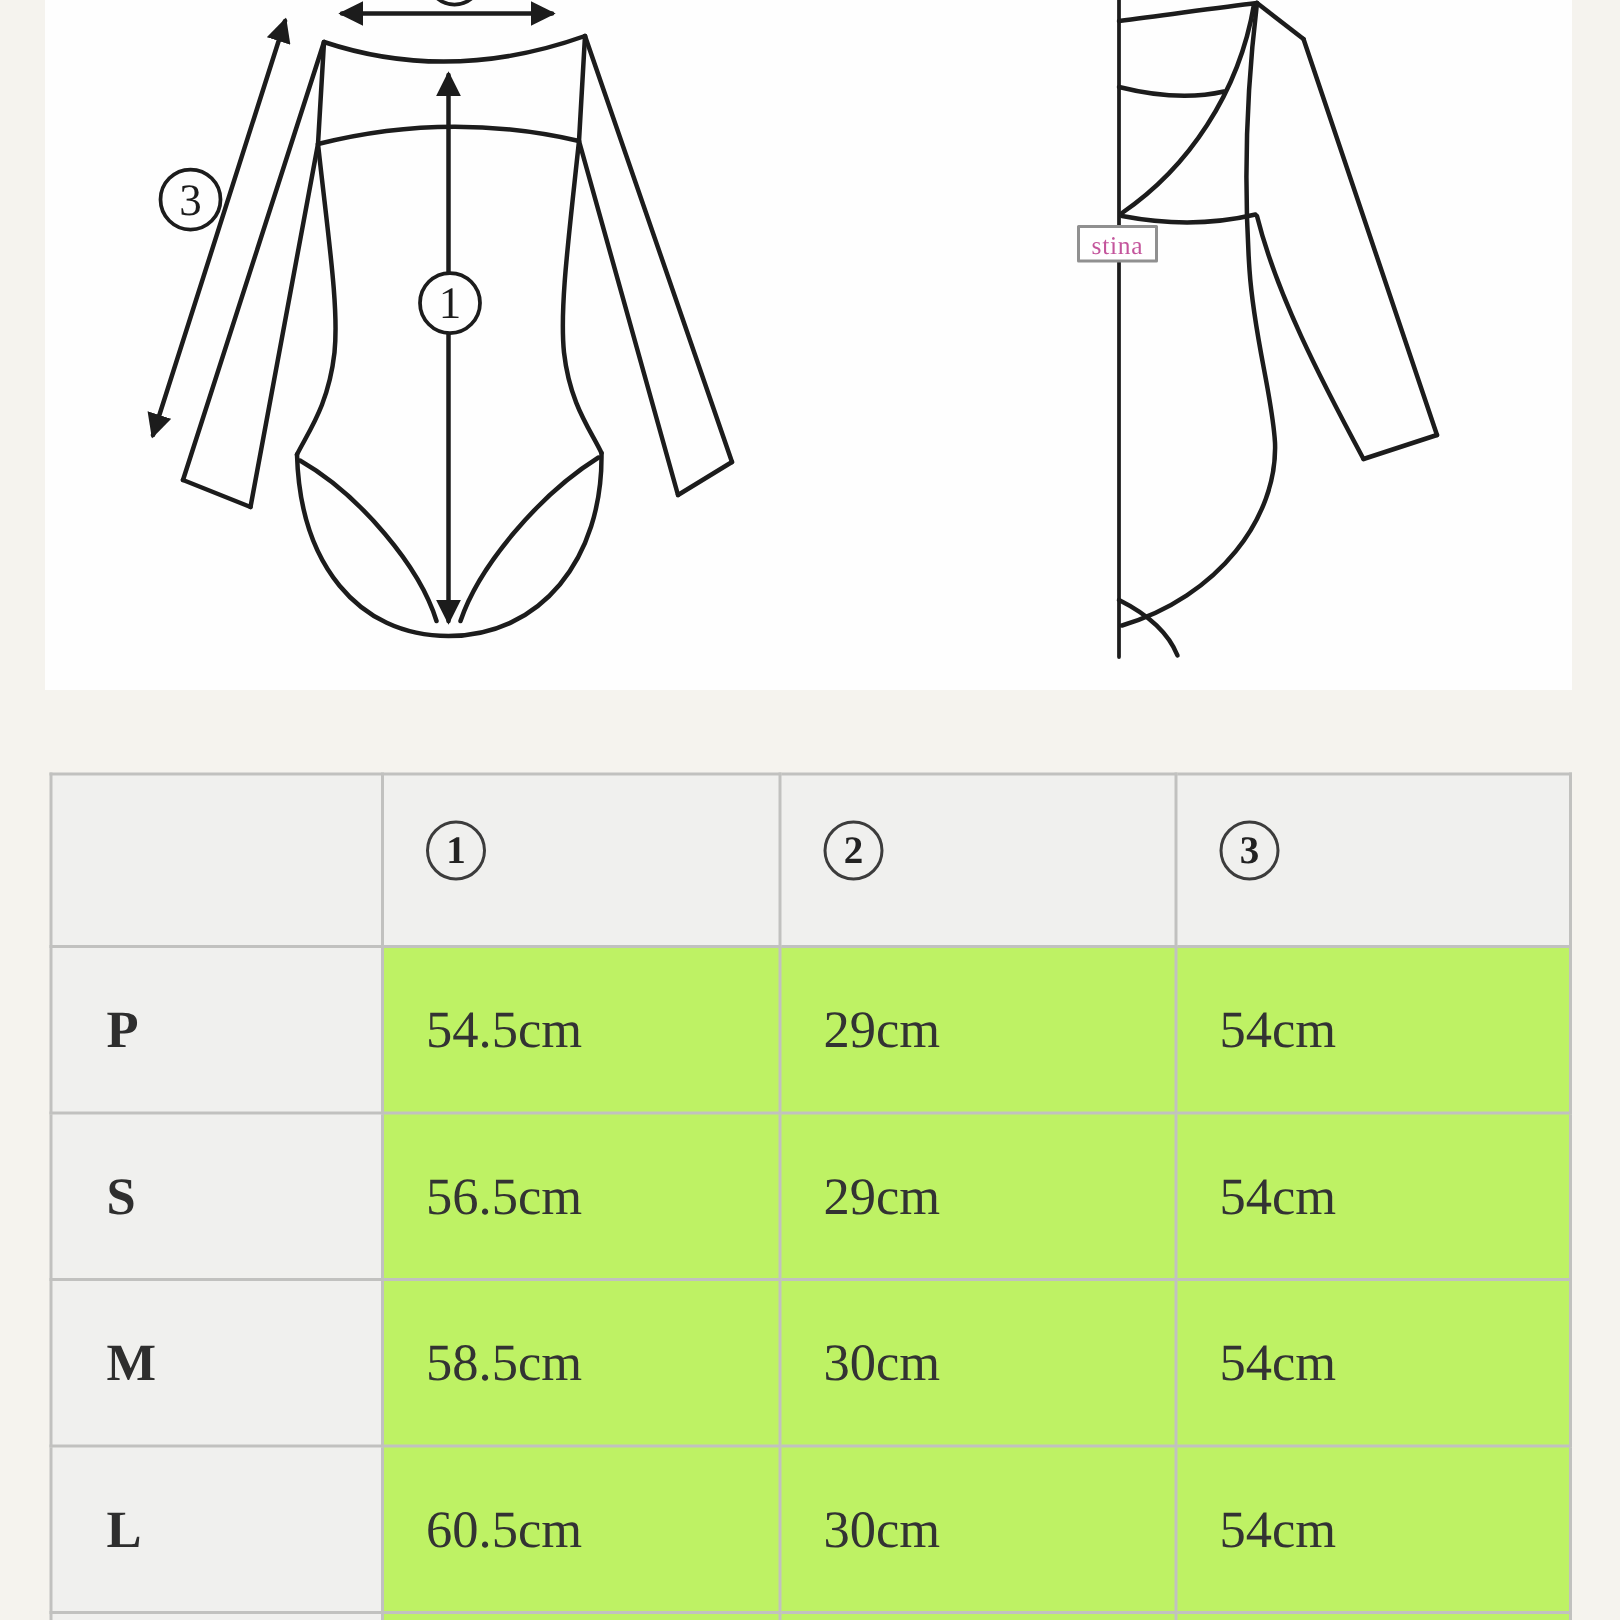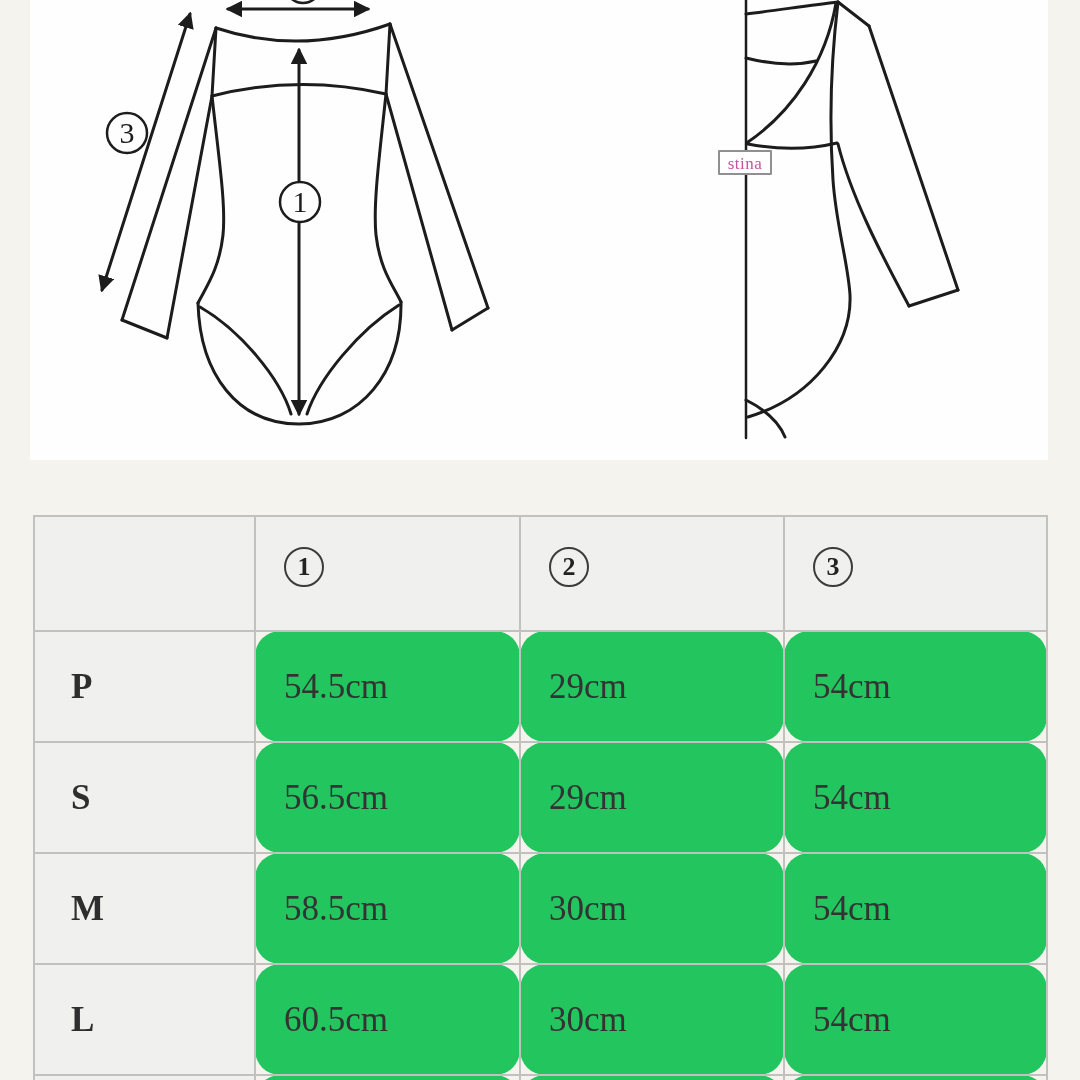--- a/index.html
+++ b/index.html
@@ -40,21 +40,21 @@
   table.size-table td, table.size-table th {
     border: 2px solid #c1c1bf;
     padding: 0;
     vertical-align: middle;
     text-align: left;
   }
   tr.header-row { height: 115px; }
   tr.data-row   { height: 111px; }
   tr.clipped-row { height: 111px; }
   .cell-gray  { background: #f0f0ee; }
-  .cell-white { background: #22c55e; border-radius: 25px; }
+  .cell-white { background: #bef264; }
 
   .circled-num {
     display: inline-flex;
     align-items: center;
     justify-content: center;
     width: 36px;
     height: 36px;
     margin-left: 28px;
     border: 2.5px solid #3c3c3c;
     border-radius: 50%;

